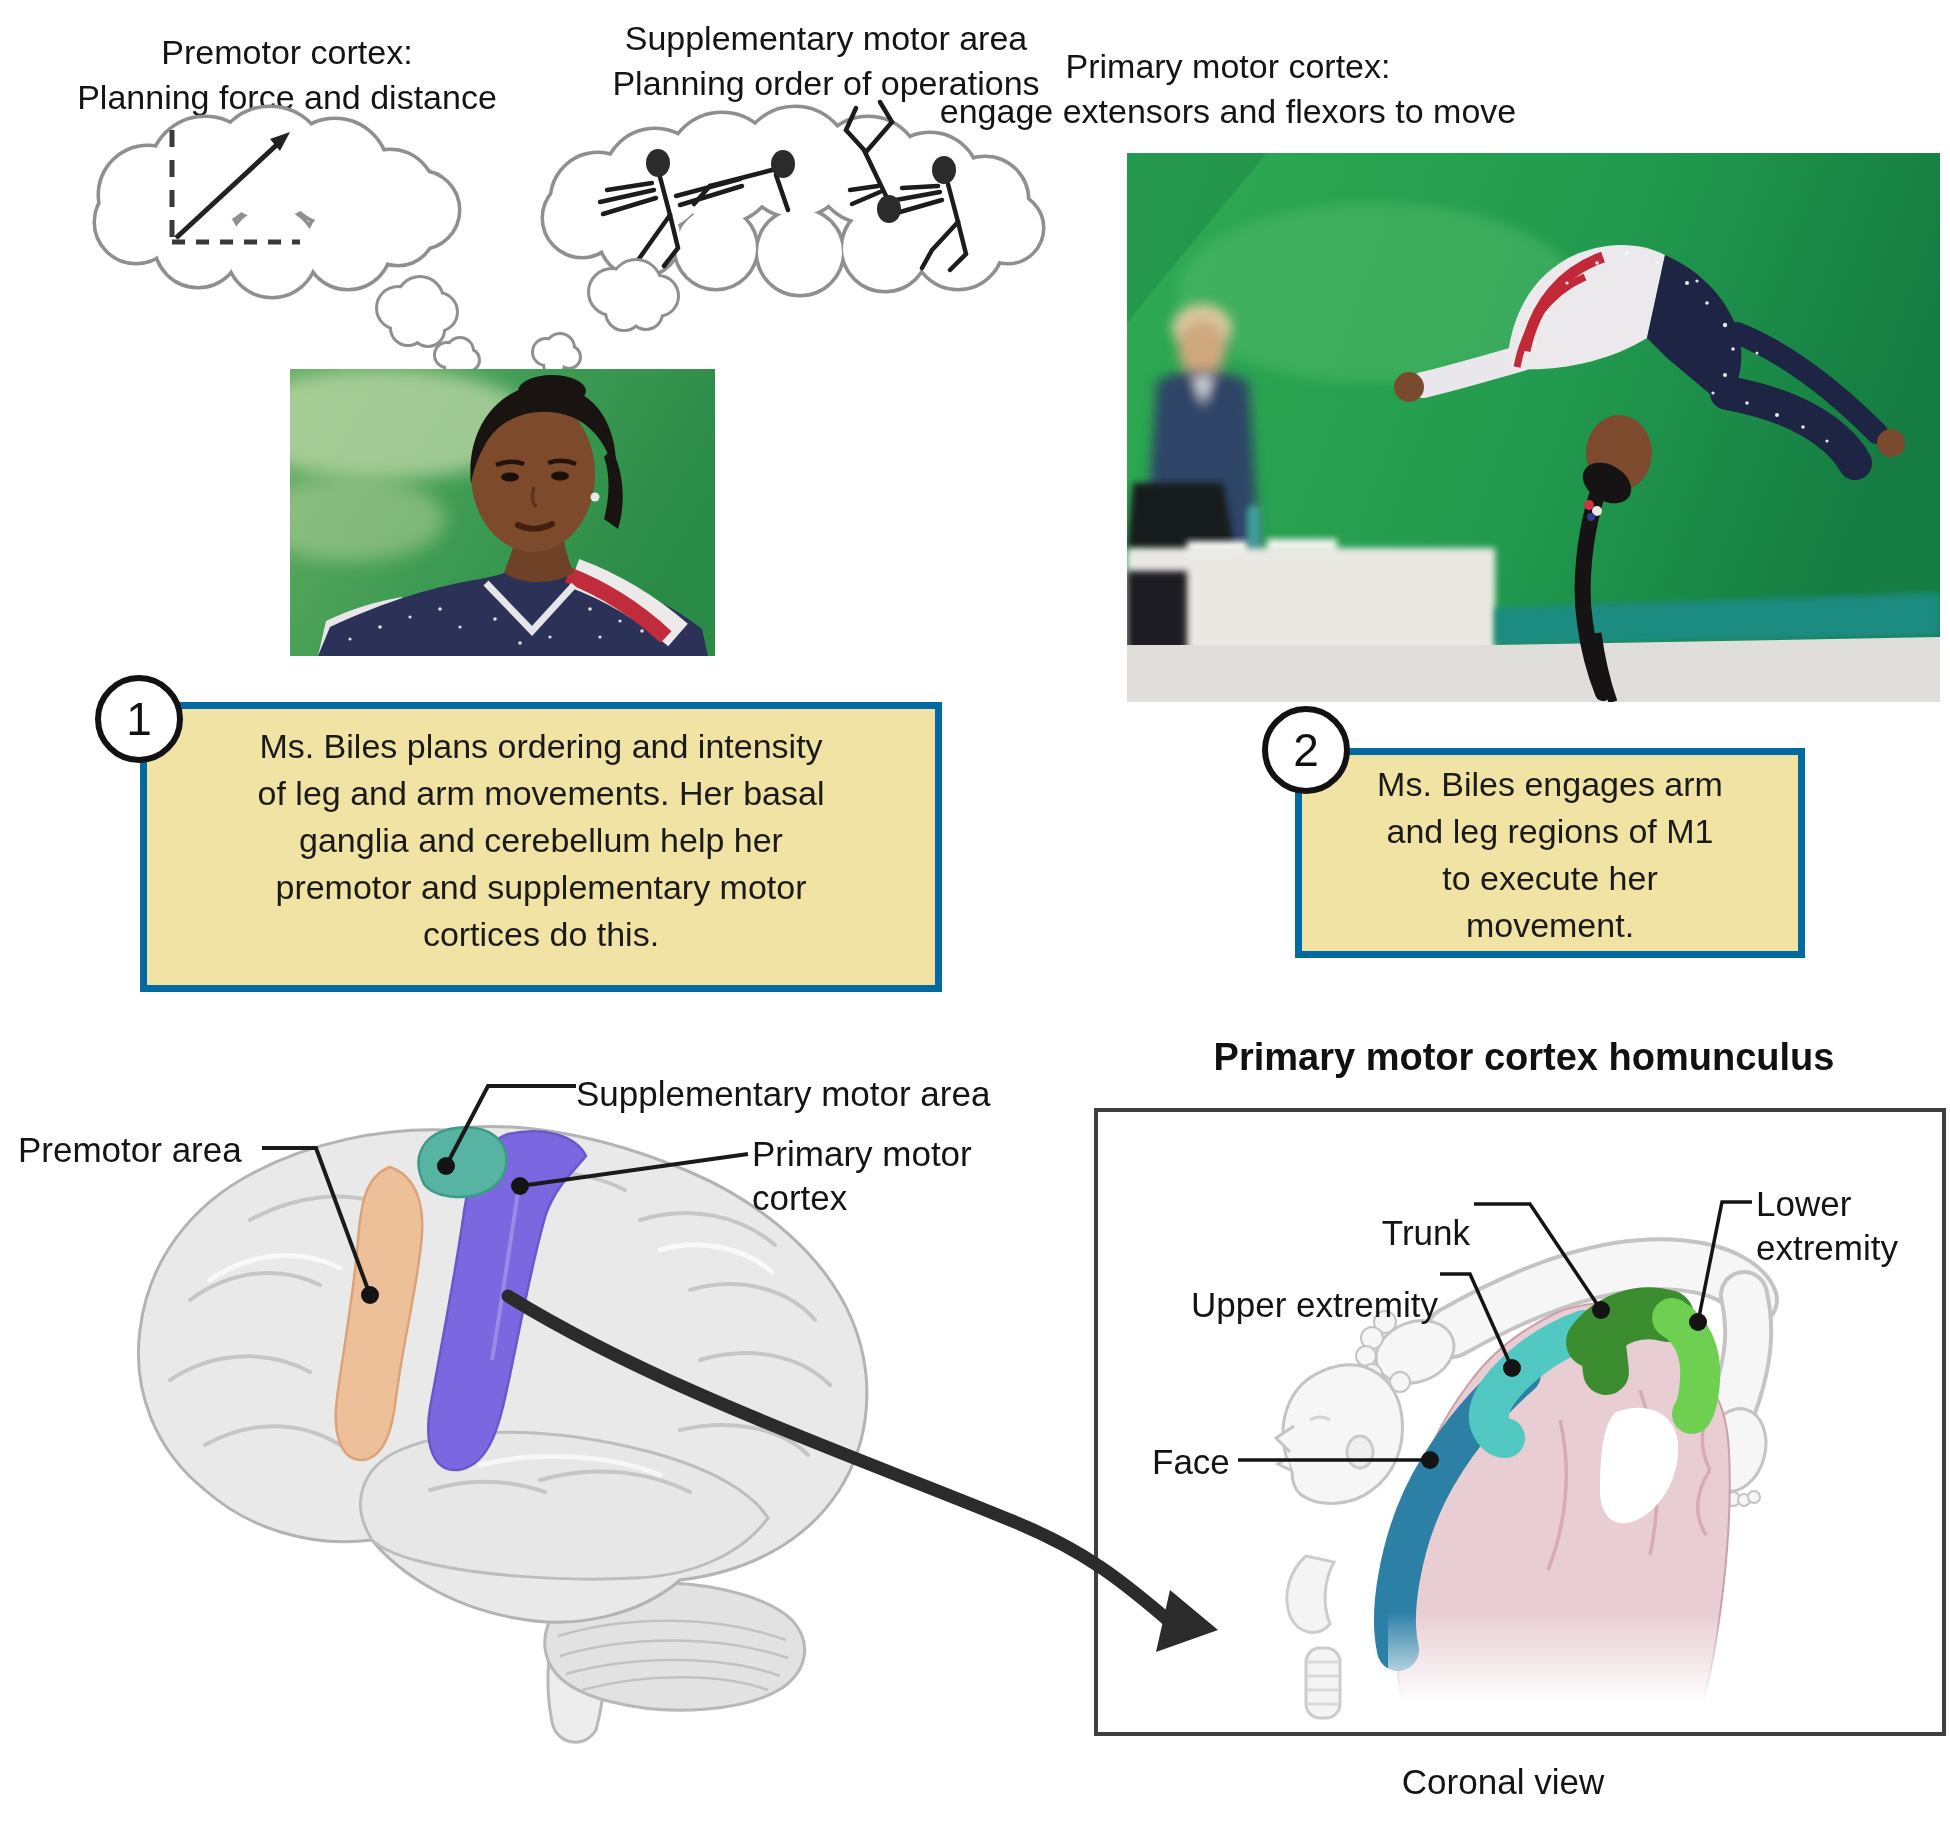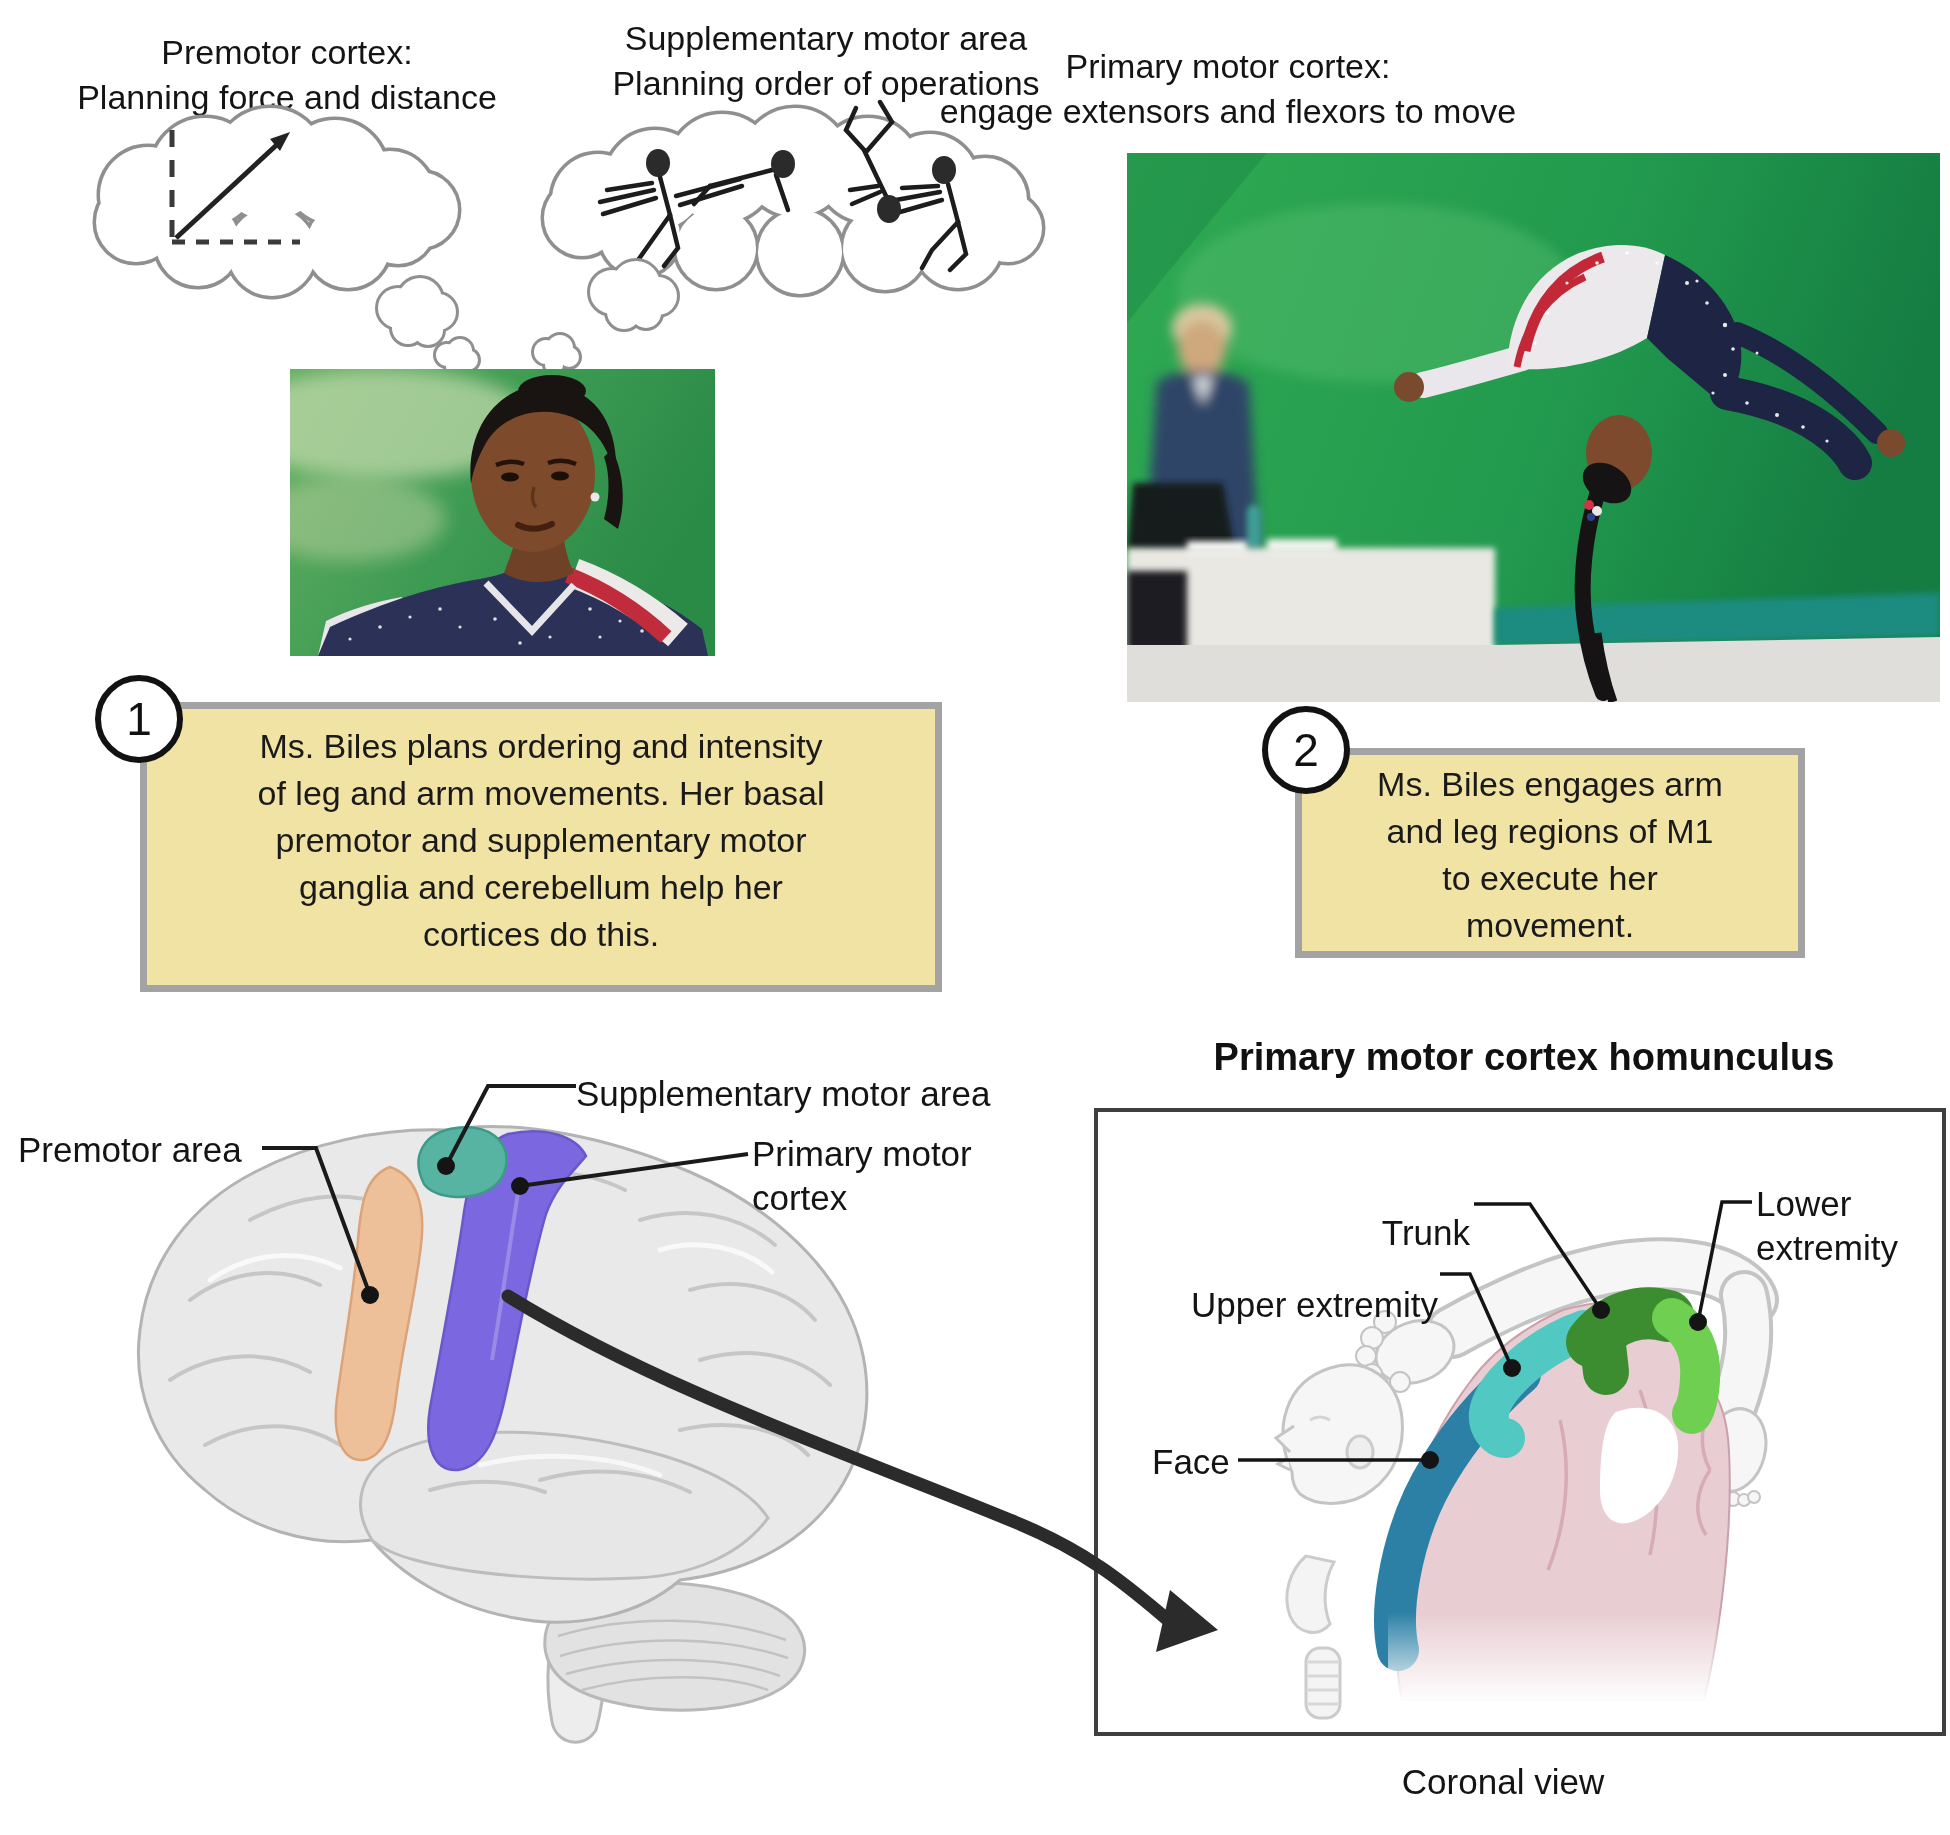--- a/index.html
+++ b/index.html
@@ -1,20 +1,20 @@
 <!DOCTYPE html>
 <html><head>
 <meta charset="utf-8">
 <style>
   html,body{margin:0;padding:0;background:#ffffff;}
   .canvas{position:relative;width:1950px;height:1835px;background:#ffffff;overflow:hidden;
           font-family:"Liberation Sans",sans-serif;color:#161616;}
   .layer{position:absolute;left:0;top:0;width:1950px;height:1835px;pointer-events:none;}
   .fig-title{position:absolute;text-align:center;font-size:34px;line-height:45px;color:#141414;}
-  .note-box{position:absolute;background:#f1e3a4;border:7px solid #a3a3a3;box-sizing:border-box;
+  .note-box{position:absolute;background:#f1e3a4;border:7px solid #0369a1;box-sizing:border-box;
             display:flex;flex-direction:column;align-items:center;justify-content:flex-start;
             text-align:center;font-size:34px;line-height:47px;color:#1a1a1a;}
   .note-box .pad{height:14px;flex:0 0 auto;}
   .step-circle{position:absolute;width:76px;height:76px;border-radius:50%;background:#ffffff;
                border:6px solid #121212;display:flex;align-items:center;justify-content:center;
                font-size:46px;color:#111;z-index:30;}
   .photo{position:absolute;overflow:hidden;}
   .lbl{position:absolute;font-size:35px;line-height:44px;color:#141414;white-space:nowrap;}
   .lbl.right{text-align:right;margin-top:27px;}
   .hom-box{position:absolute;left:1094px;top:1108px;width:852px;height:628px;background:#ffffff;
@@ -327,22 +327,22 @@
             <circle cx="530" cy="110" r="1.6"></circle>
         </g>
       </g>
     </svg>
   </div>
 
   <div class="note-box" style="left:140px;top:702px;width:802px;height:290px;">
     <div class="pad"></div>
     <div>Ms. Biles plans ordering and intensity</div>
     <div>of leg and arm movements. Her basal</div>
+    <div>ganglia and cerebellum help her</div>
     <div>premotor and supplementary motor</div>
-    <div>ganglia and cerebellum help her</div>
     <div>cortices do this.</div>
   </div>
   <div class="step-circle" style="left:95px;top:675px;">
     <span>1</span>
   </div>
 
   <div class="note-box" style="left:1295px;top:748px;width:510px;height:210px;">
     <div class="pad" style="height:6px;"></div>
     <div>Ms. Biles engages arm</div>
     <div>and leg regions of M1</div>

